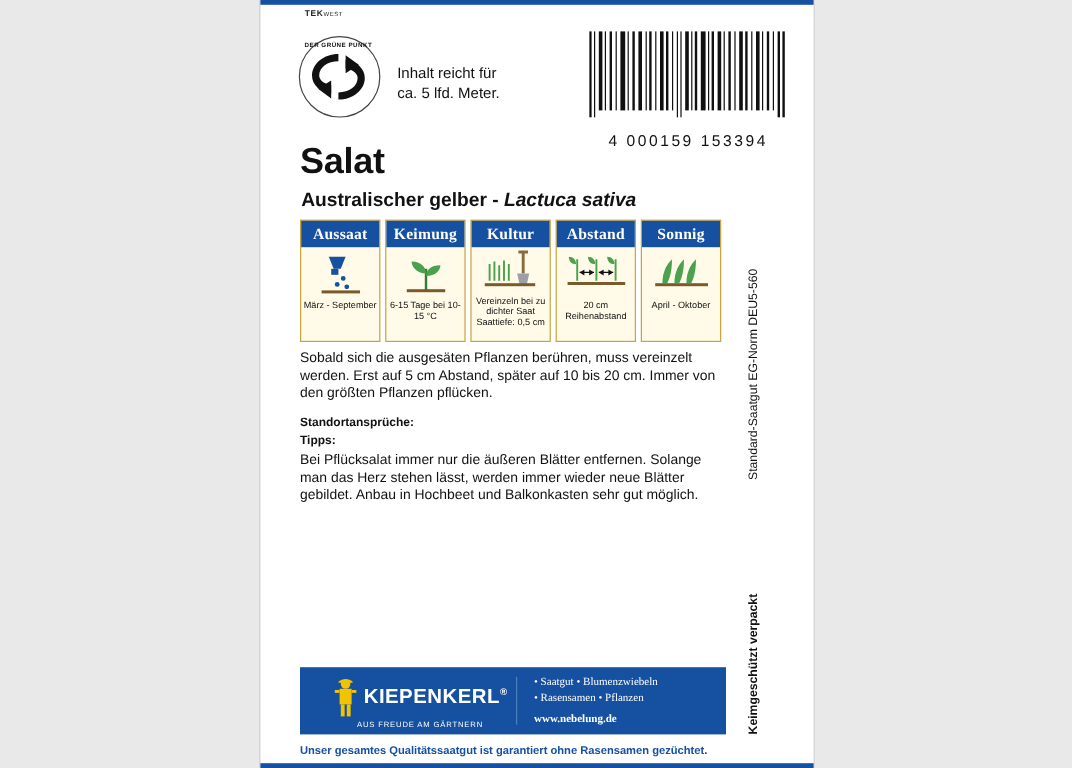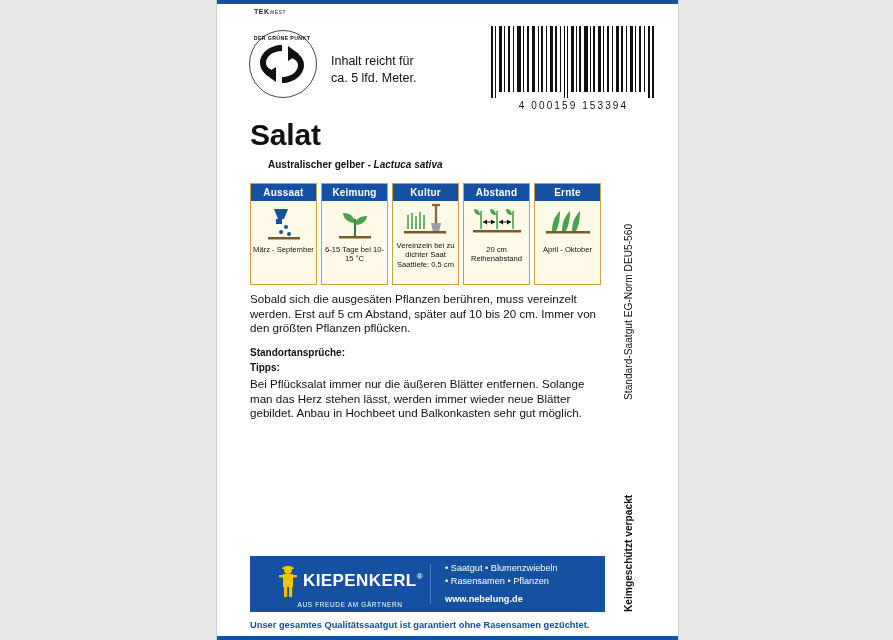--- a/index.html
+++ b/index.html
@@ -112,43 +112,43 @@
     left: 274px;
     top: 26px;
     width: 165px;
   }
   .bars {
     height: 72px;
     width: 165px;
     display: block;
   }
   .barnum {
-    margin-top: 2px;
-    font-size: 10px;
+    margin-top: 12px;
+    font-size: 13px;
     letter-spacing: 2.1px;
     color: #111;
     text-align: center;
     font-family: "Liberation Sans", sans-serif;
   }
 
   
   .title {
     position: absolute;
     left: 33px;
     top: 118px;
     font-size: 30px;
     font-weight: bold;
     color: #111;
     letter-spacing: -0.2px;
   }
   .subtitle {
     position: absolute;
-    left: 51px;
+    left: 34px;
     top: 159px;
-    font-size: 10px;
+    font-size: 16px;
     font-weight: bold;
     color: #111;
   }
   .subtitle .lat {
     font-style: italic;
     font-weight: bold;
   }
 
   
   .icons {
@@ -163,25 +163,26 @@
     border: 1px solid #caa33c;
     background: #fffbe8;
     display: flex;
     flex-direction: column;
     align-items: stretch;
     height: 100px;
   }
   .ibox .hd {
     background: #1551a0;
     color: #fff;
-    font-size: 10px;
+    font-size: 13px;
     font-weight: bold;
     text-align: center;
     padding: 2.5px 0 3px 0;
     letter-spacing: 0.2px;
+    font-family: Liberation Serif, serif;
   }
   .ibox .pic {
     height: 44px;
     display: flex;
     align-items: center;
     justify-content: center;
   }
   .ibox .cap {
     flex: 1;
     font-size: 7.6px;
@@ -252,20 +253,21 @@
     width: 1px;
     height: 40px;
     background: #4d7fbe;
   }
   .kk-right {
     flex: 1;
     padding-left: 14px;
     color: #ffffff;
     font-size: 9.2px;
     line-height: 13px;
+    font-family: Liberation Serif, serif;
   }
   .kk-right .www { font-weight: bold; margin-top: 5px; }
 
   .footer-note {
     position: absolute;
     left: 33px;
     top: 620px;
     font-size: 9.3px;
     color: #1551a0;
     font-weight: bold;
@@ -420,21 +422,21 @@
             <path d="M24 19 l-4 -2.5 l0 5 Z" fill="#111"></path>
             <path d="M28 19 l4 -2.5 l0 5 Z" fill="#111"></path>
             <path d="M40 19 l-4 -2.5 l0 5 Z" fill="#111"></path>
             <rect x="2" y="27" width="48" height="2.5" fill="#7a5a2a"></rect>
           </svg>
         </div>
         <div class="cap">20 cm Reihenabstand</div>
       </div>
 
       <div class="ibox">
-        <div class="hd">Ernte</div>
+        <div class="hd">Sonnig</div>
         <div class="pic">
           <svg width="48" height="40" viewBox="0 0 48 40">
             <path d="M8 28 C8 18 12 12 16 8 C16 18 14 24 12 28 Z" fill="#4aa14e"></path>
             <path d="M18 28 C18 18 22 12 26 8 C26 18 24 24 22 28 Z" fill="#4aa14e"></path>
             <path d="M28 28 C28 18 32 12 36 8 C36 18 34 24 32 28 Z" fill="#4aa14e"></path>
             <rect x="2" y="28" width="44" height="2.5" fill="#7a5a2a"></rect>
           </svg>
         </div>
         <div class="cap">April - Oktober</div>
       </div>

